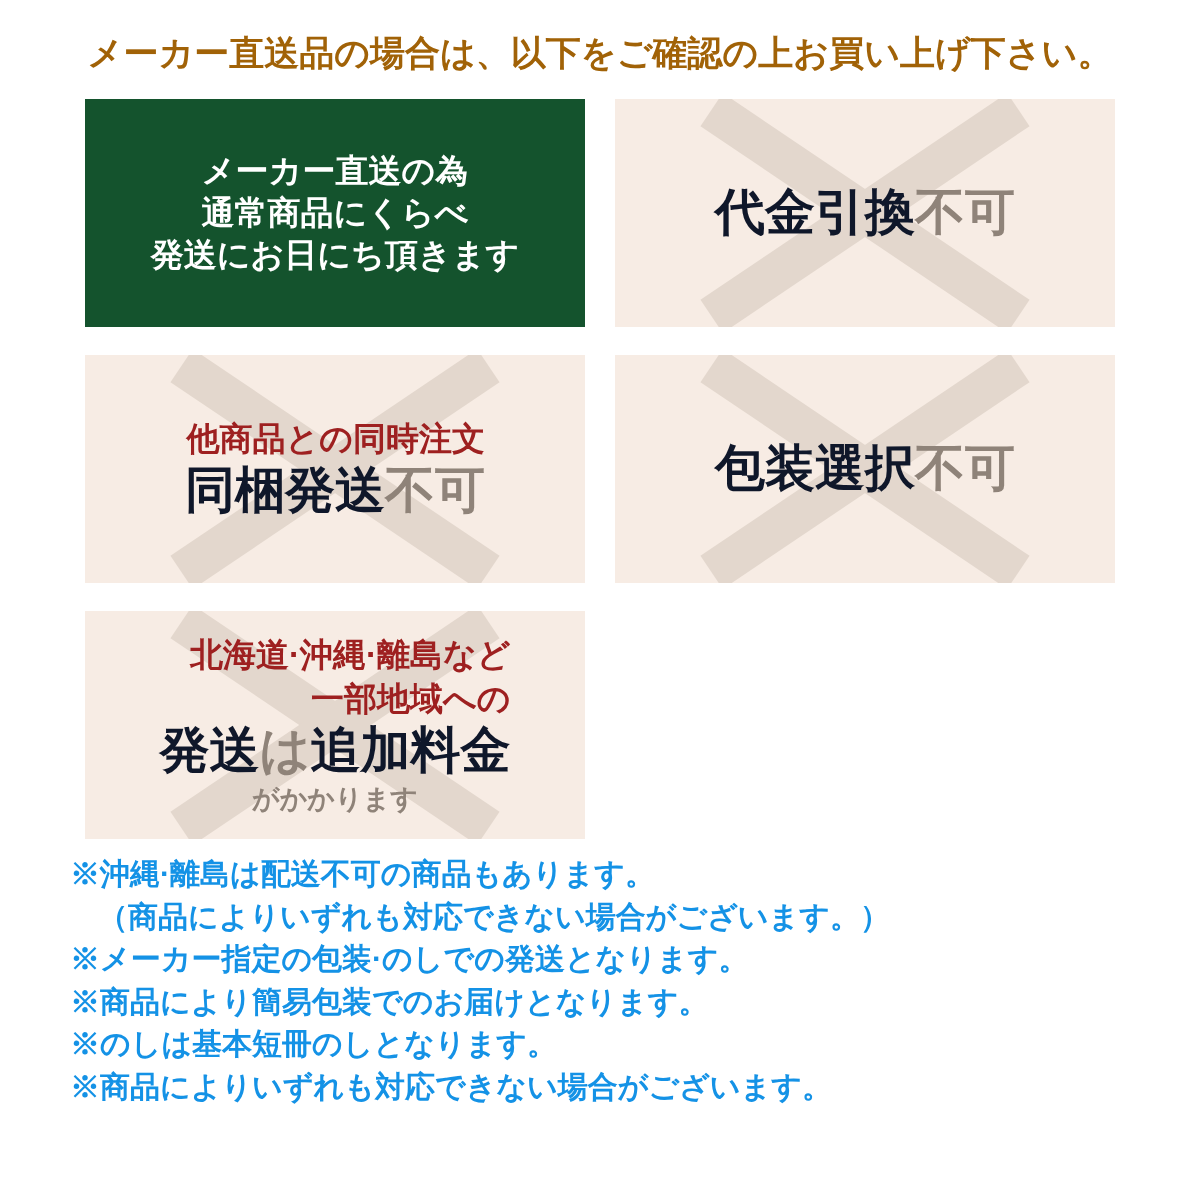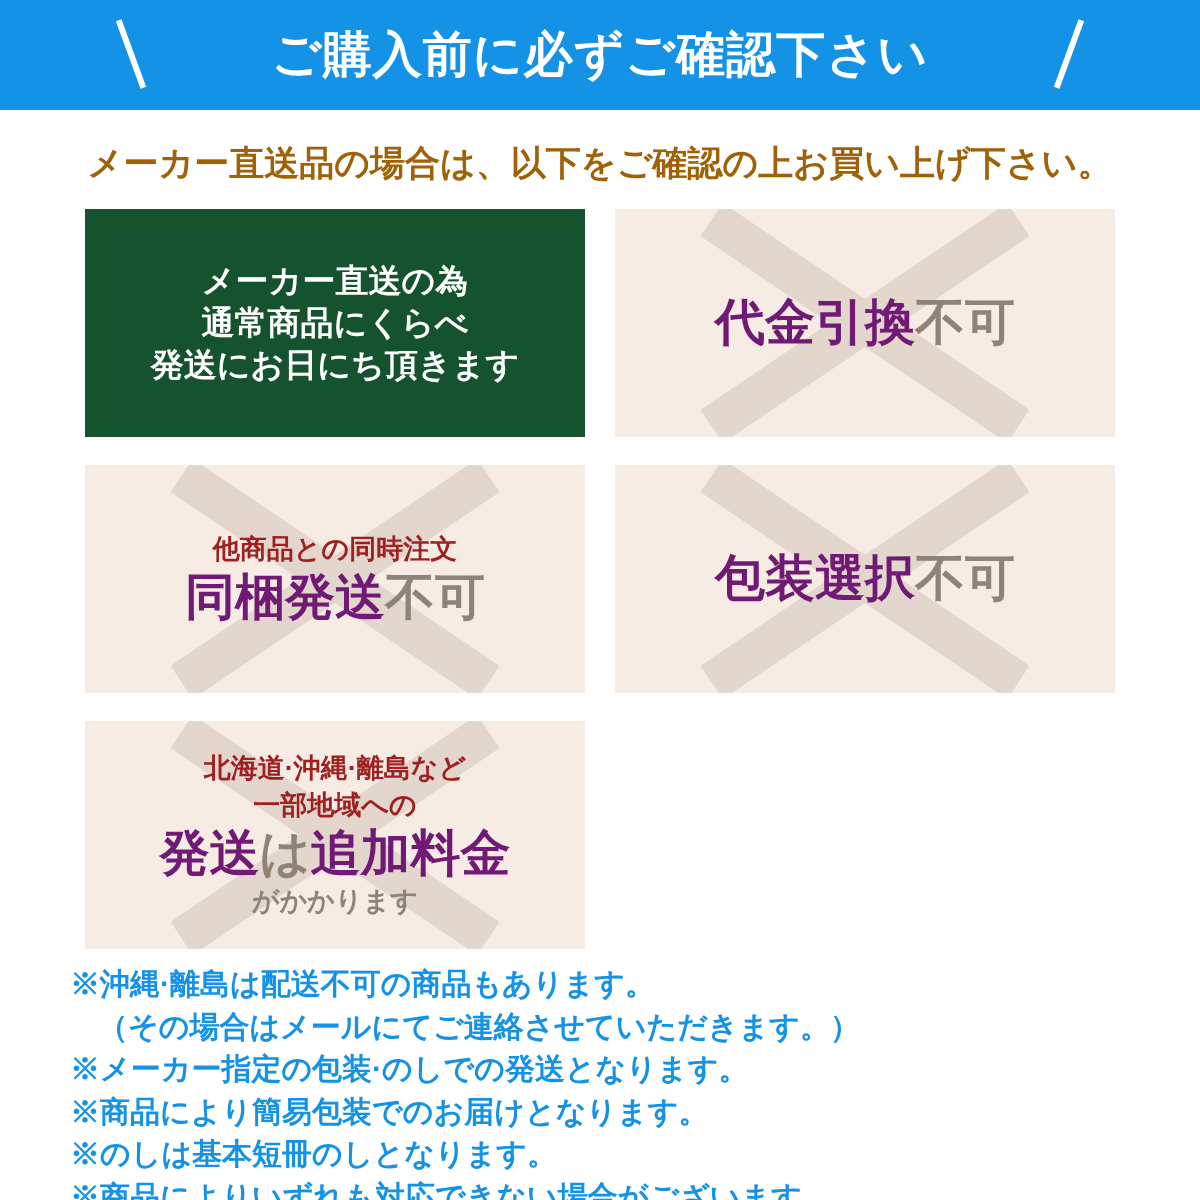--- a/index.html
+++ b/index.html
@@ -114,39 +114,40 @@
   }
 
   .line-white {
     color: #ffffff;
     font-size: 33px;
     font-weight: bold;
     white-space: nowrap;
   }
   .line-small-red {
     color: #9e2020;
-    font-size: 27px;
+    font-size: 33px;
     font-weight: bold;
     white-space: nowrap;
     margin-bottom: 2px;
+    text-align: right;
   }
   .line-small-gray {
     color: #6f6257;
     font-size: 26px;
     font-weight: bold;
     white-space: nowrap;
     margin-bottom: 4px;
   }
   .big {
     white-space: nowrap;
     font-weight: bold;
     font-size: 50px;
     line-height: 1.15;
   }
-  .big .red { color: #701a75; }
+  .big .red { color: #0f172a; }
   .big .gray { color: #8f8379; }
   .line-tail-gray {
     color: #8f8379;
     font-size: 27px;
     font-weight: bold;
     white-space: nowrap;
     margin-top: 2px;
   }
 
   
@@ -159,25 +160,20 @@
     line-height: 1.42;
   }
   .notes div { white-space: nowrap; }
   .notes .indent { padding-left: 28px; }
 </style>
 </head>
 <body>
 
 <div class="page">
 
-  <div class="header">
-    <span class="slash left"></span>
-    <span class="header-title">ご購入前に必ずご確認下さい</span>
-    <span class="slash right"></span>
-  </div>
 
   <div class="subtitle">メーカー直送品の場合は、以下をご確認の上お買い上げ下さい。</div>
 
   <div class="grid">
 
     <div class="cell blue">
       <div class="content">
         <div class="line-white">メーカー直送の為</div>
         <div class="line-white">通常商品にくらべ</div>
         <div class="line-white">発送にお日にち頂きます</div>
@@ -234,20 +230,20 @@
         </div>
         <div class="line-tail-gray">がかかります</div>
       </div>
     </div>
 
 
   </div>
 
   <div class="notes">
     <div>※沖縄·離島は配送不可の商品もあります。</div>
-    <div class="indent">（その場合はメールにてご連絡させていただきます。）</div>
+    <div class="indent">（商品によりいずれも対応できない場合がございます。）</div>
     <div>※メーカー指定の包装·のしでの発送となります。</div>
     <div>※商品により簡易包装でのお届けとなります。</div>
     <div>※のしは基本短冊のしとなります。</div>
     <div>※商品によりいずれも対応できない場合がございます。</div>
   </div>
 
 </div>
 
 </body></html>

